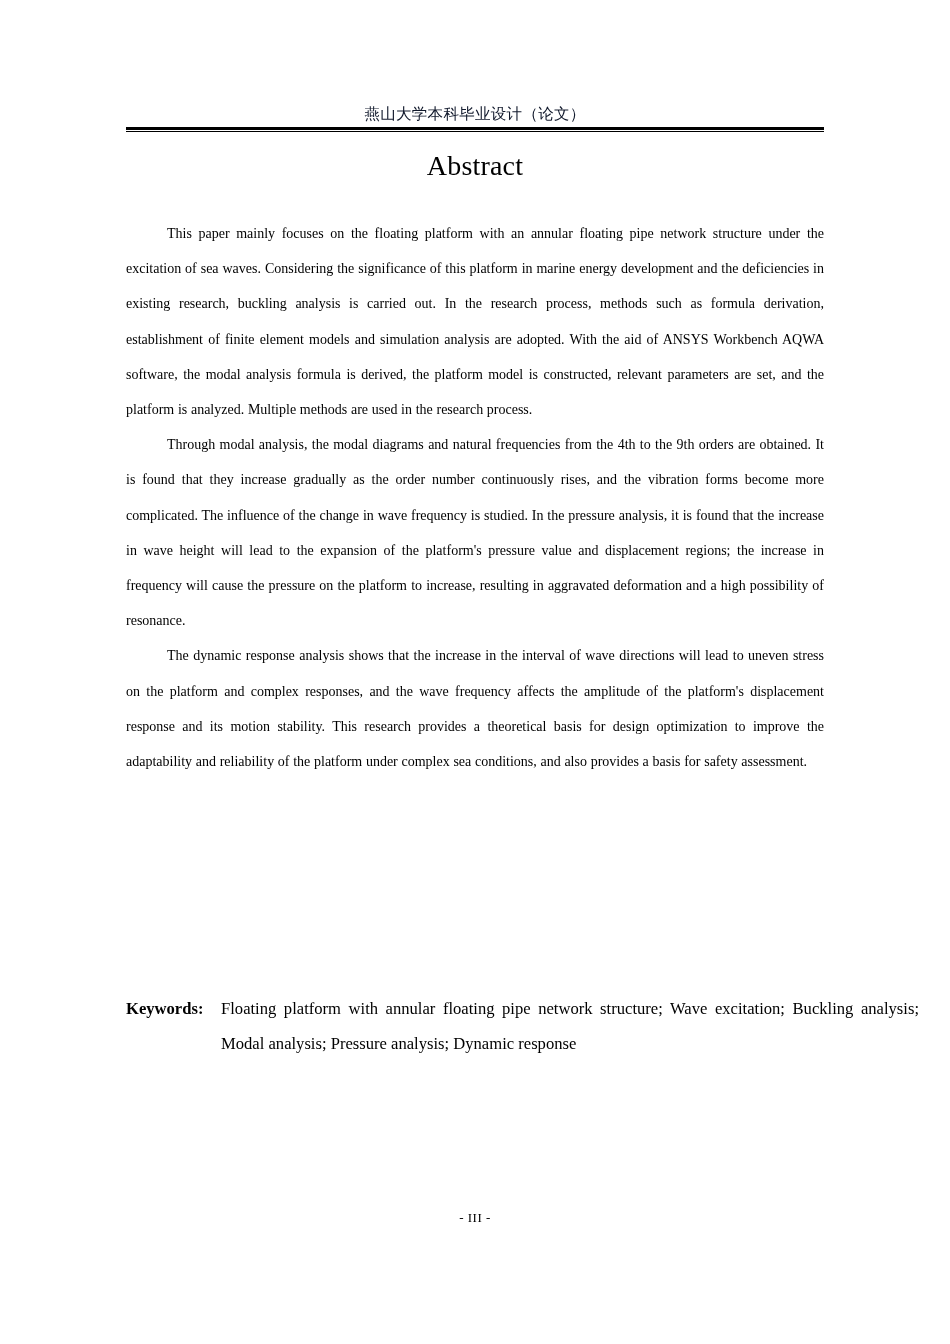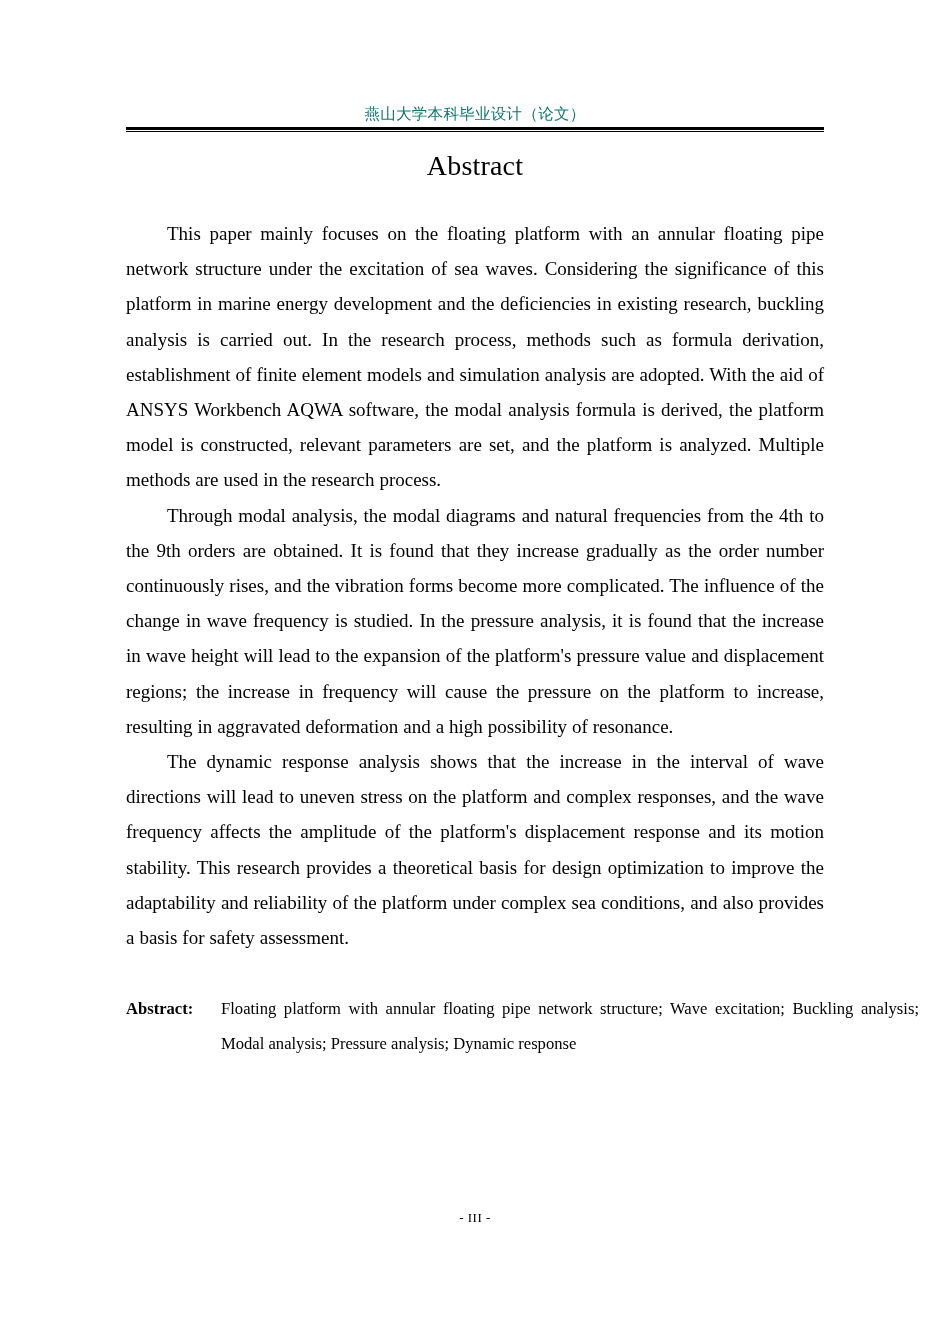--- a/index.html
+++ b/index.html
@@ -31,21 +31,21 @@
     left: 126px;
     top: 104px;
     width: 698px;
   }
   .header-text {
     text-align: center;
     font-family: "Liberation Serif", "DejaVu Serif", serif;
     font-size: 15.5px;
     line-height: 20px;
     letter-spacing: 0.3px;
-    color: #0f766e;
+    color: #0f172a;
     white-space: nowrap;
   }
   .header-rule {
     position: relative;
     margin-top: 3px;
     height: 5px;
   }
   .header-rule .rule-thick {
     position: absolute;
     left: 0;
@@ -80,21 +80,21 @@
   .body-area {
     position: absolute;
     left: 126px;
     top: 216px;
     width: 698px;
   }
   .para {
     text-align: justify;
     text-justify: inter-word;
     text-align-last: left;
-    font-size: 19px;
+    font-size: 14px;
     line-height: 35.2px;
     text-indent: 41px;
     margin: 0;
     hyphens: none;
     word-spacing: 0.2px;
   }
 
   
   .keywords-block {
     position: absolute;
@@ -146,19 +146,19 @@
   </div>
 
   <div class="doc-title">Abstract</div>
 
   <div class="body-area">
     <p class="para">This paper mainly focuses on the floating platform with an annular floating pipe network structure under the excitation of sea waves. Considering the significance of this platform in marine energy development and the deficiencies in existing research, buckling analysis is carried out. In the research process, methods such as formula derivation, establishment of finite element models and simulation analysis are adopted. With the aid of ANSYS Workbench AQWA software, the modal analysis formula is derived, the platform model is constructed, relevant parameters are set, and the platform is analyzed. Multiple methods are used in the research process.</p>
     <p class="para">Through modal analysis, the modal diagrams and natural frequencies from the 4th to the 9th orders are obtained. It is found that they increase gradually as the order number continuously rises, and the vibration forms become more complicated. The influence of the change in wave frequency is studied. In the pressure analysis, it is found that the increase in wave height will lead to the expansion of the platform's pressure value and displacement regions; the increase in frequency will cause the pressure on the platform to increase, resulting in aggravated deformation and a high possibility of resonance.</p>
     <p class="para">The dynamic response analysis shows that the increase in the interval of wave directions will lead to uneven stress on the platform and complex responses, and the wave frequency affects the amplitude of the platform's displacement response and its motion stability. This research provides a theoretical basis for design optimization to improve the adaptability and reliability of the platform under complex sea conditions, and also provides a basis for safety assessment.</p>
   </div>
 
-  <div class="keywords-block"><span class="keywords-label">Abstract:</span><span class="keywords-value">Floating platform with annular floating pipe network structure; Wave excitation; Buckling analysis; Modal analysis; Pressure analysis; Dynamic response</span></div>
+  <div class="keywords-block"><span class="keywords-label">Keywords:</span><span class="keywords-value">Floating platform with annular floating pipe network structure; Wave excitation; Buckling analysis; Modal analysis; Pressure analysis; Dynamic response</span></div>
 
   <div class="footer-area">
     <span>- III -</span>
   </div>
 
 </div>
 
 </body></html>

